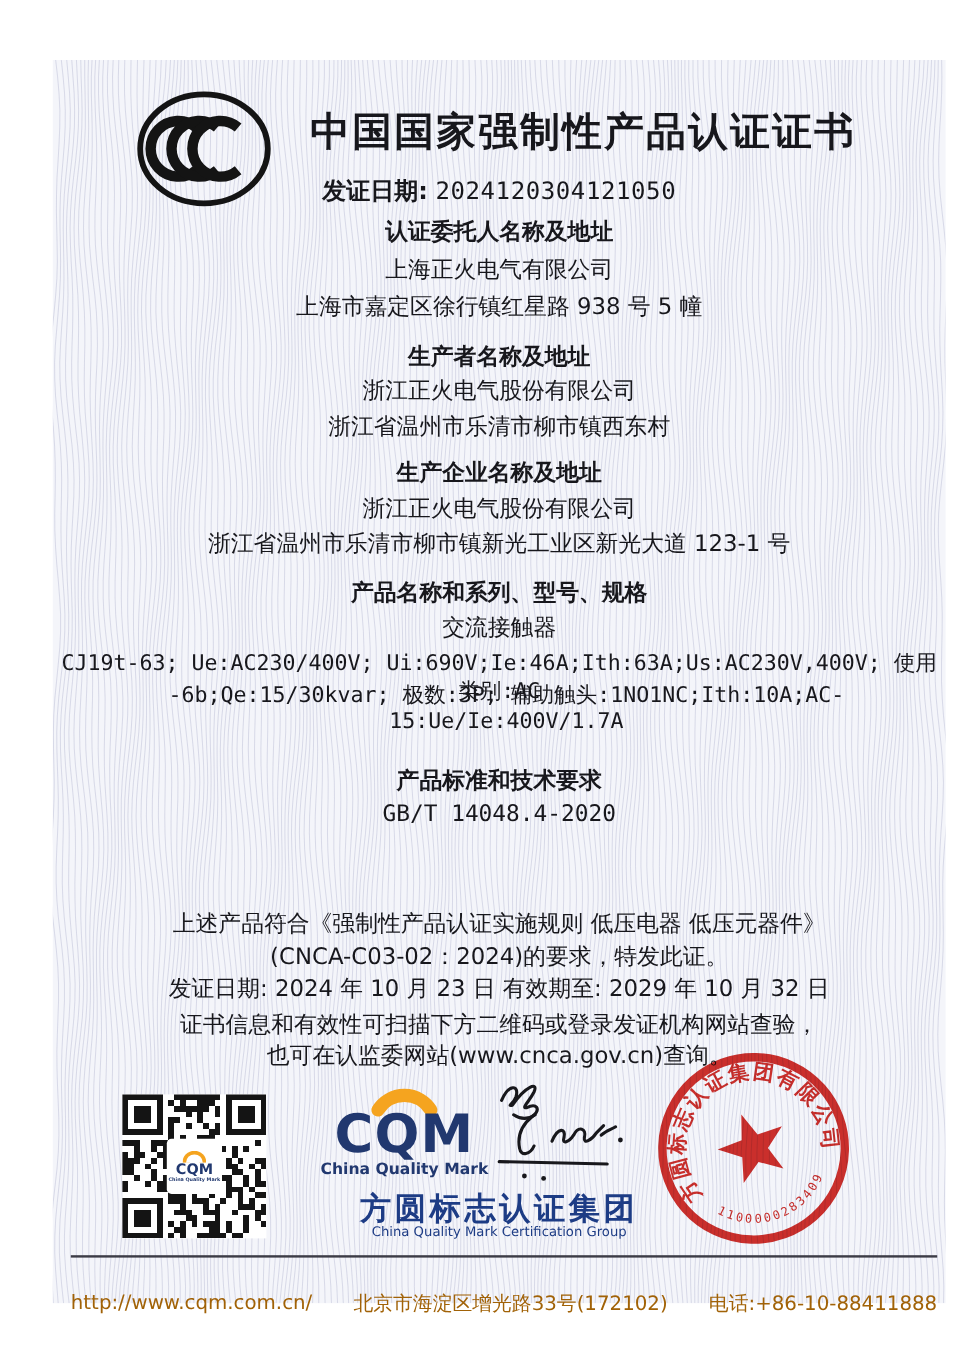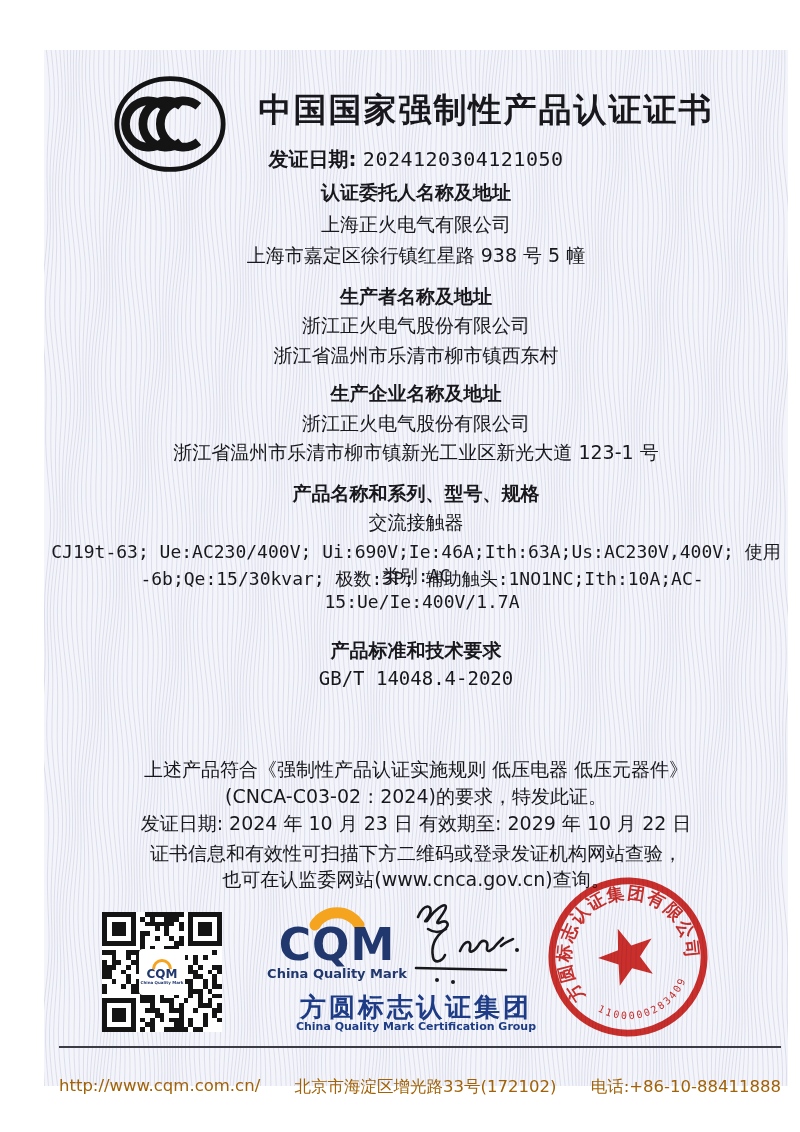--- a/index.html
+++ b/index.html
@@ -13,21 +13,21 @@
          letter-spacing:2px;white-space:nowrap;}
   .certno{top:146px;left:0;width:800px;text-align:center;font-size:20px;}
   .certno .lbl{font-weight:700;}
   .certno .num{font-family:"DejaVu Sans Mono",monospace;letter-spacing:.5px;}
   .sec-h{font-size:19px;font-weight:700;}
   .sec-l{font-size:19px;}
   .mono{font-family:"DejaVu Sans Mono",monospace;font-size:18px;letter-spacing:0;}
   .stmt{font-size:19px;}
   .group-cn{top:990px;left:270px;width:260px;text-align:center;font-size:26px;font-weight:800;
             color:#1d3c85;letter-spacing:3px;white-space:nowrap;}
-  .group-en{top:1020px;left:250px;width:300px;text-align:center;font-size:11px;font-weight:700;
+  .group-en{top:1020px;left:250px;width:300px;text-align:center;font-size:11px;font-weight:400;
             color:#1d3c85;white-space:nowrap;}
   .footer-line{top:1046px;left:43px;width:722px;height:2px;background:#3c3c46;}
   .footer-row{top:1076px;left:43px;width:722px;display:flex;justify-content:space-between;
               font-size:16.5px;color:#a16207;}
   .qr-wrap{left:86px;top:912px;width:120px;height:120px;background:#fff;padding:0;}
   .qr-logo{position:absolute;left:123px;top:949px;width:46px;height:46px;background:#fff;
            border-radius:4px;display:flex;flex-direction:column;align-items:center;justify-content:center;}
   .qr-logo .arc{width:14px;height:7px;border:3px solid #f5a41f;border-bottom:none;
                 border-radius:10px 10px 0 0;margin-bottom:-1px;}
   .qr-logo .txt{font-size:12px;font-weight:800;color:#21386f;line-height:1;}
@@ -257,21 +257,21 @@
   <div class="abs ctr sec-h" style="top:481px;">产品名称和系列、型号、规格</div>
   <div class="abs ctr sec-l" style="top:510px;">交流接触器</div>
   <div class="abs ctr mono" style="top:540px;left:34px;right:34px;">CJ19t-63; Ue:AC230/400V; Ui:690V;Ie:46A;Ith:63A;Us:AC230V,400V; 使用类别:AC</div>
   <div class="abs ctr mono" style="top:567px;left:34px;right:22px;">-6b;Qe:15/30kvar; 极数:3P; 辅助触头:1NO1NC;Ith:10A;AC-15:Ue/Ie:400V/1.7A</div>
 
   <div class="abs ctr sec-h" style="top:638px;">产品标准和技术要求</div>
   <div class="abs ctr mono" style="top:667px;font-size:19px;">GB/T 14048.4-2020</div>
 
   <div class="abs ctr stmt" style="top:757px;">上述产品符合《强制性产品认证实施规则 低压电器 低压元器件》</div>
   <div class="abs ctr stmt" style="top:784px;">(CNCA-C03-02：2024)的要求，特发此证。</div>
-  <div class="abs ctr stmt" style="top:811px;">发证日期: 2024 年 10 月 23 日  有效期至: 2029 年 10 月 22 日</div>
+  <div class="abs ctr stmt" style="top:811px;">发证日期: 2024 年 10 月 23 日  有效期至: 2029 年 10 月 32 日</div>
   <div class="abs ctr stmt" style="top:841px;">证书信息和有效性可扫描下方二维码或登录发证机构网站查验，</div>
   <div class="abs ctr stmt" style="top:867px;">也可在认监委网站(www.cnca.gov.cn)查询。</div>
 
   <div class="abs qr-wrap">
     <svg id="qr-svg" width="120" height="120" viewBox="0 0 25 25" shape-rendering="crispEdges">
         <rect x="9" y="0" width="1" height="1" fill="#141414"></rect>
         <rect x="10" y="0" width="1" height="1" fill="#141414"></rect>
         <rect x="11" y="0" width="1" height="1" fill="#141414"></rect>
         <rect x="12" y="0" width="1" height="1" fill="#141414"></rect>
         <rect x="13" y="0" width="1" height="1" fill="#141414"></rect>

